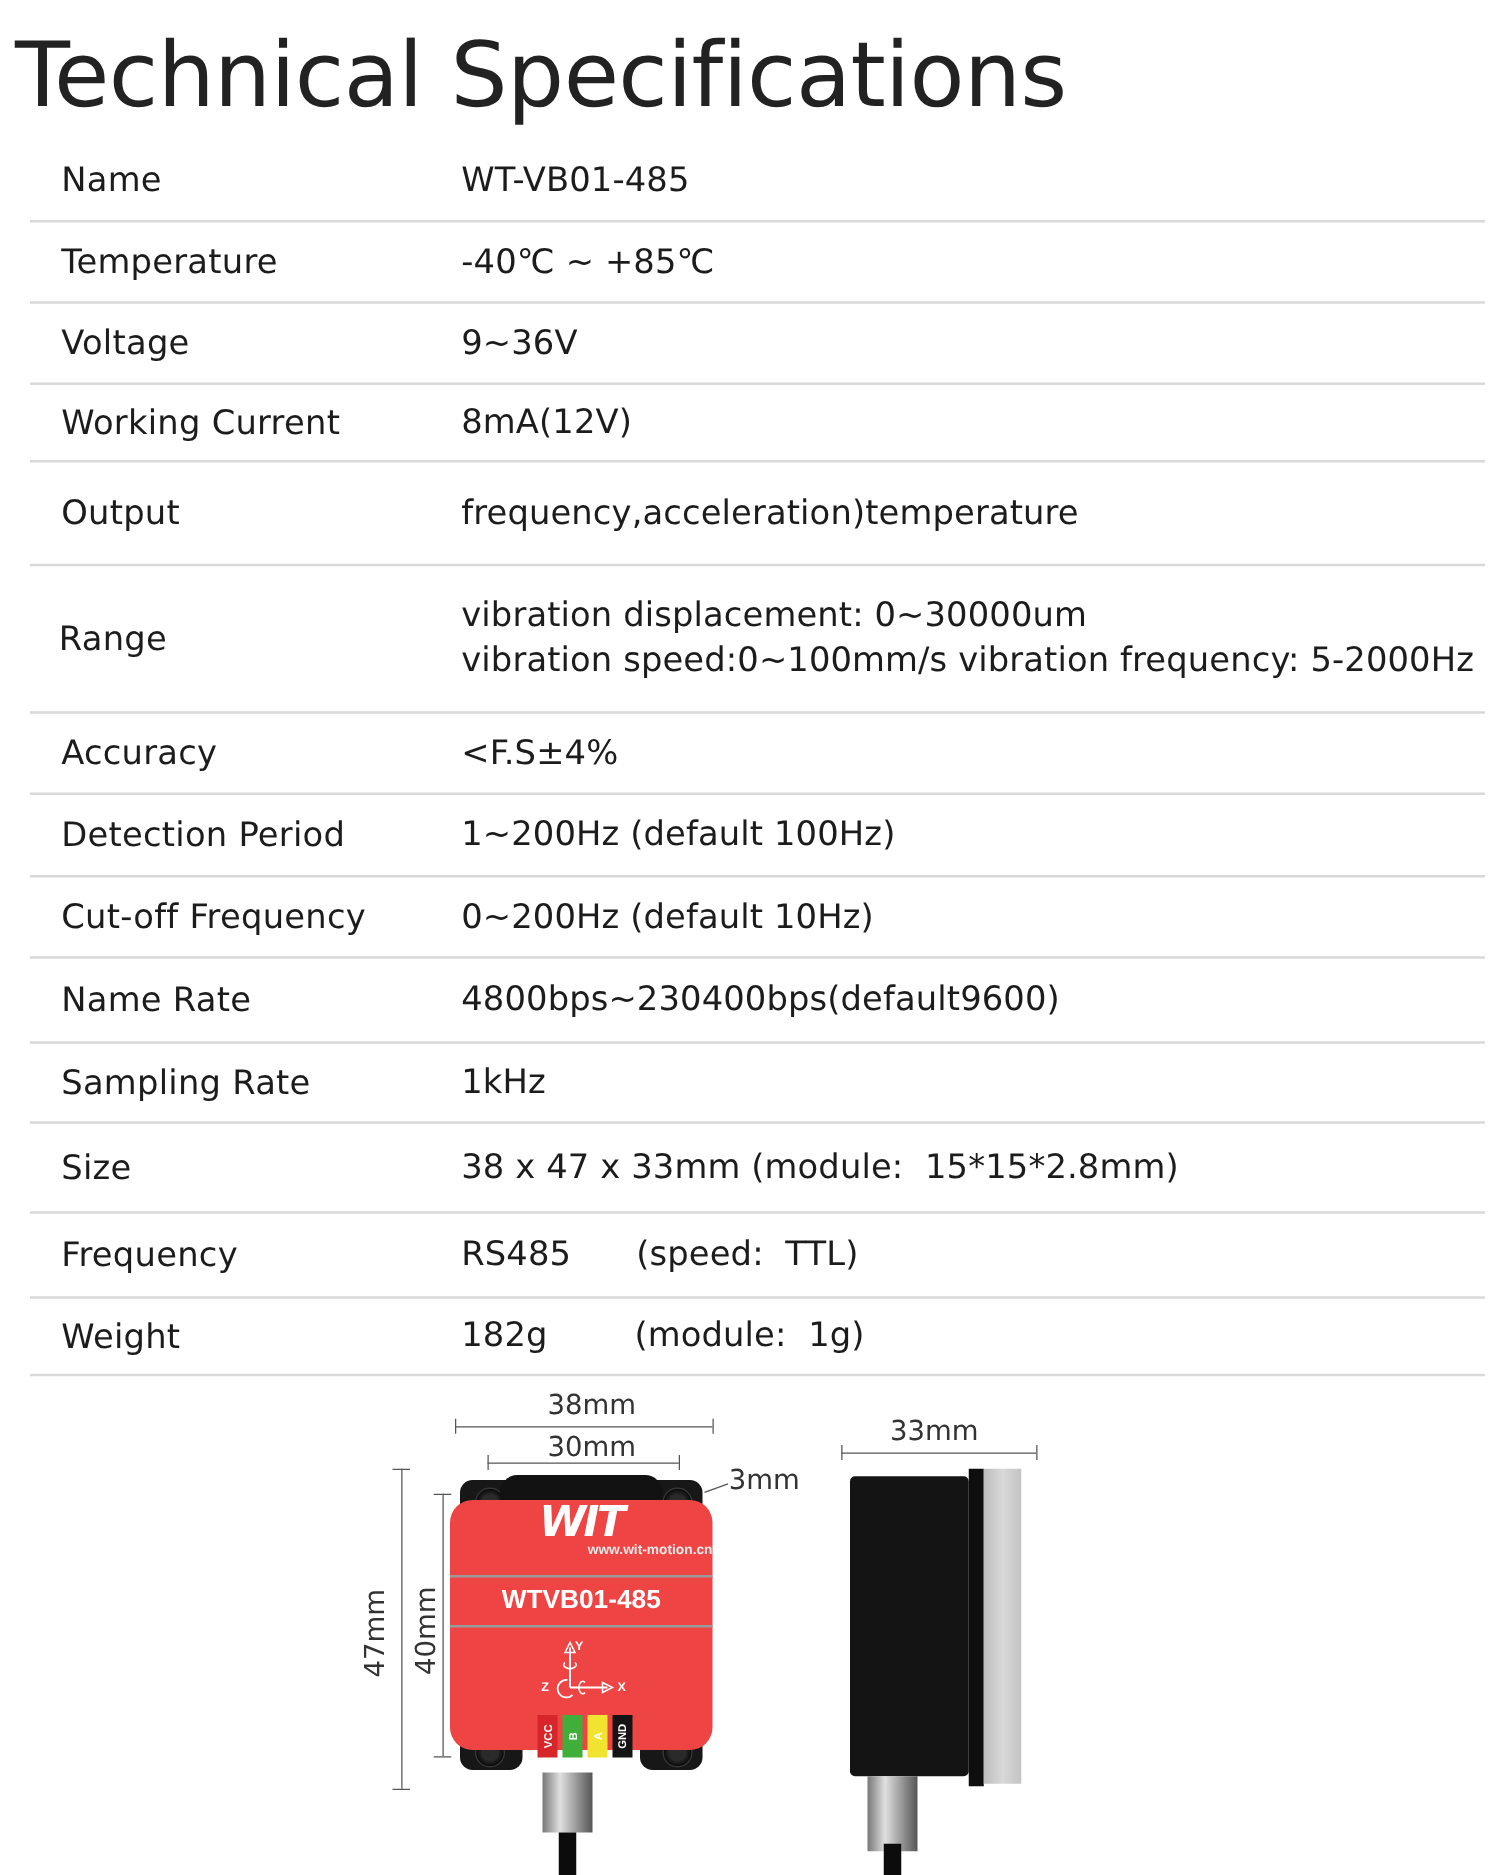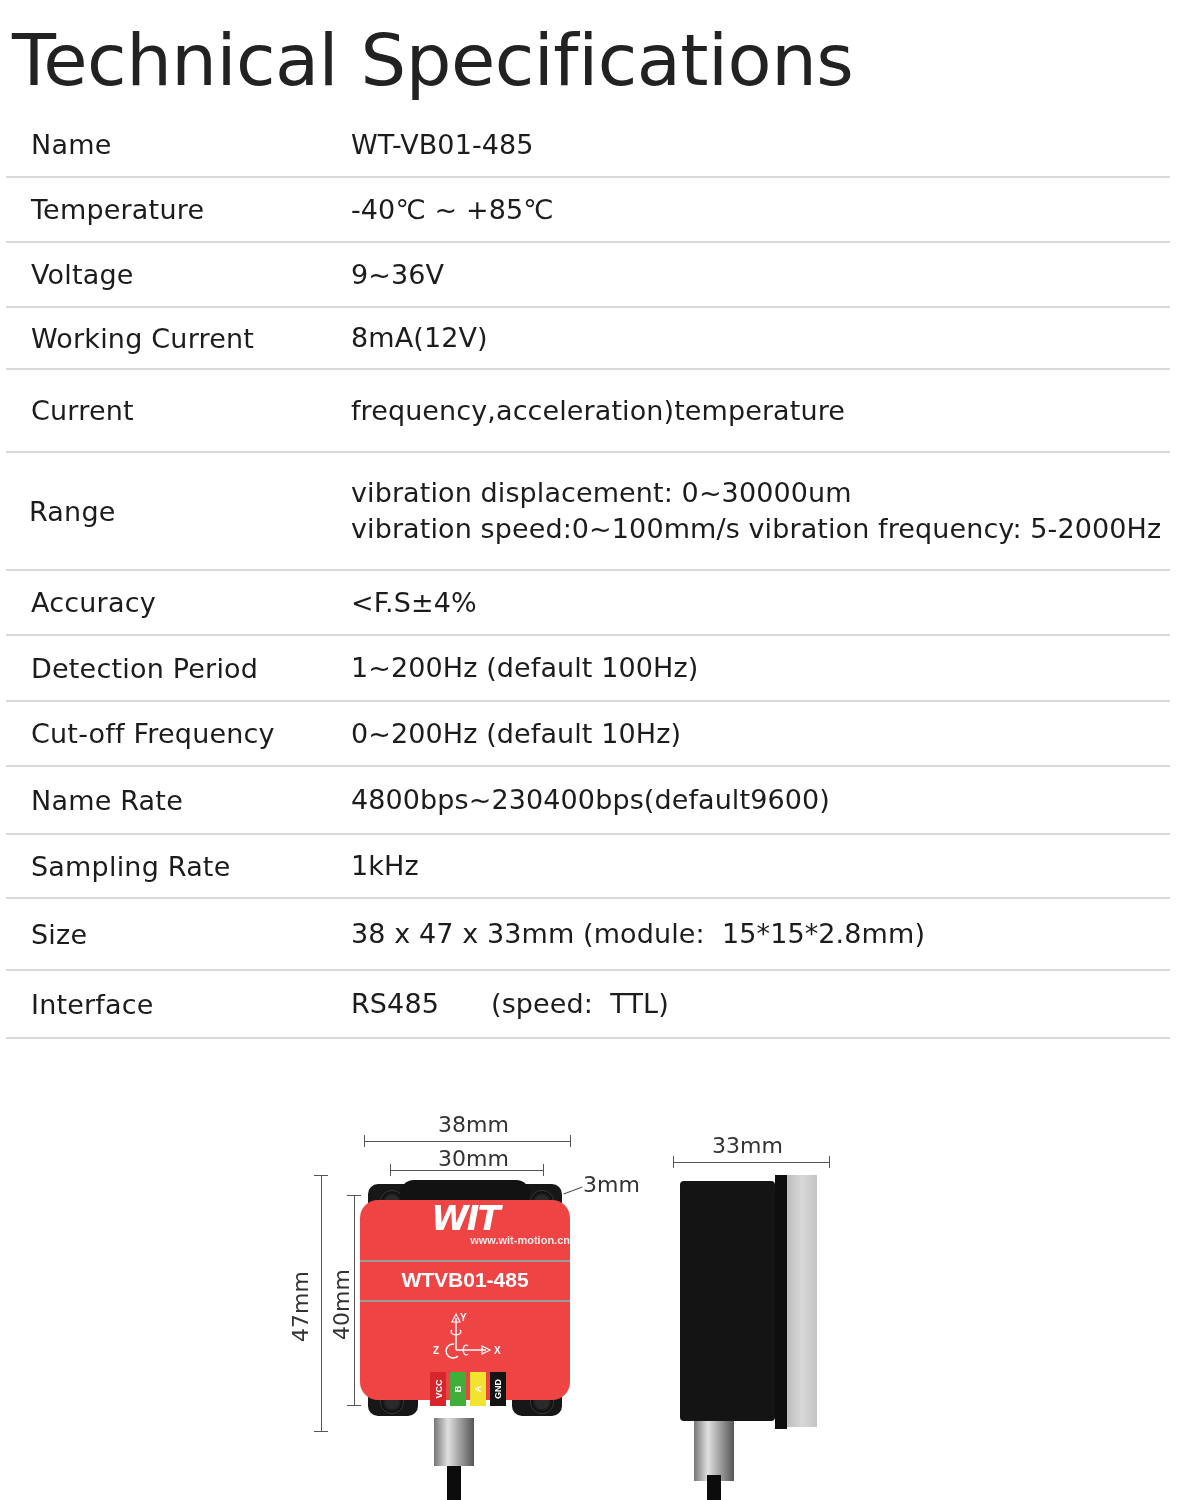--- a/index.html
+++ b/index.html
@@ -8,21 +8,21 @@
       background: #ffffff; color: #1e1e1e;
       font-family: "Liberation Sans", sans-serif;
       position: relative;
     }
     .title {
       position: absolute; left: 12px; top: 18px; width: 1200px;
       text-align: left; font-size: 72px; font-weight: 400;
       color: #222; letter-spacing: -0.5px;
       font-family: "DejaVu Sans", sans-serif;
     }
-    .spec-table { position: absolute; left: 6px; top: 113px; width: 1164px; }
+    .spec-table { position: absolute; left: 24px; top: 113px; width: 1164px; }
     .row {
       position: relative; border-bottom: 2px solid #d9d9d9;
       display: flex; align-items: center;
     }
     .row .label {
       position: absolute; left: 25px; font-size: 27px; color: #1c1c1c;
       font-family: "DejaVu Sans", sans-serif; letter-spacing: 0.2px;
     }
     .row .value {
       position: absolute; left: 345px; font-size: 27px; color: #1c1c1c;
@@ -111,21 +111,21 @@
         <span class="line">9~36V</span>
       </span>
   </div>
   <div class="row" style="height:60px">
     <span class="label">Working Current</span>
     <span class="value">
         <span class="line">8mA(12V)</span>
       </span>
   </div>
   <div class="row" style="height:81px">
-    <span class="label">Current</span>
+    <span class="label">Output</span>
     <span class="value" style="line-height:34px">
       <span class="line">frequency,acceleration)temperature</span>
     </span>
   </div>
   <div class="row" style="height:116px">
     <span class="label" style="left:23px">Range</span>
     <span class="value">
       <span class="line">vibration displacement: 0~30000um</span>
       <span class="line">vibration speed:0~100mm/s  vibration frequency: 5-2000Hz</span>
     </span>
@@ -160,23 +160,29 @@
         <span class="line">1kHz</span>
       </span>
   </div>
   <div class="row" style="height:70px">
     <span class="label">Size</span>
     <span class="value">
         <span class="line" style="white-space:pre">38 x 47 x 33mm (module:  15*15*2.8mm)</span>
       </span>
   </div>
   <div class="row" style="height:66px">
-    <span class="label">Interface</span>
+    <span class="label">Frequency</span>
     <span class="value">
         <span class="line" style="white-space:pre">RS485      (speed:  TTL)</span>
+      </span>
+  </div>
+  <div class="row" style="height:60px">
+    <span class="label">Weight</span>
+    <span class="value">
+        <span class="line" style="white-space:pre">182g        (module:  1g)</span>
       </span>
   </div>
 </div>
 
 <div>
   <span class="dim" style="left:438px; top:1112px">38mm</span>
   <div class="hline" style="left:364px; top:1141px; width:206px"></div>
   <div class="tick-v" style="left:364px; top:1135px"></div>
   <div class="tick-v" style="left:570px; top:1135px"></div>
 

